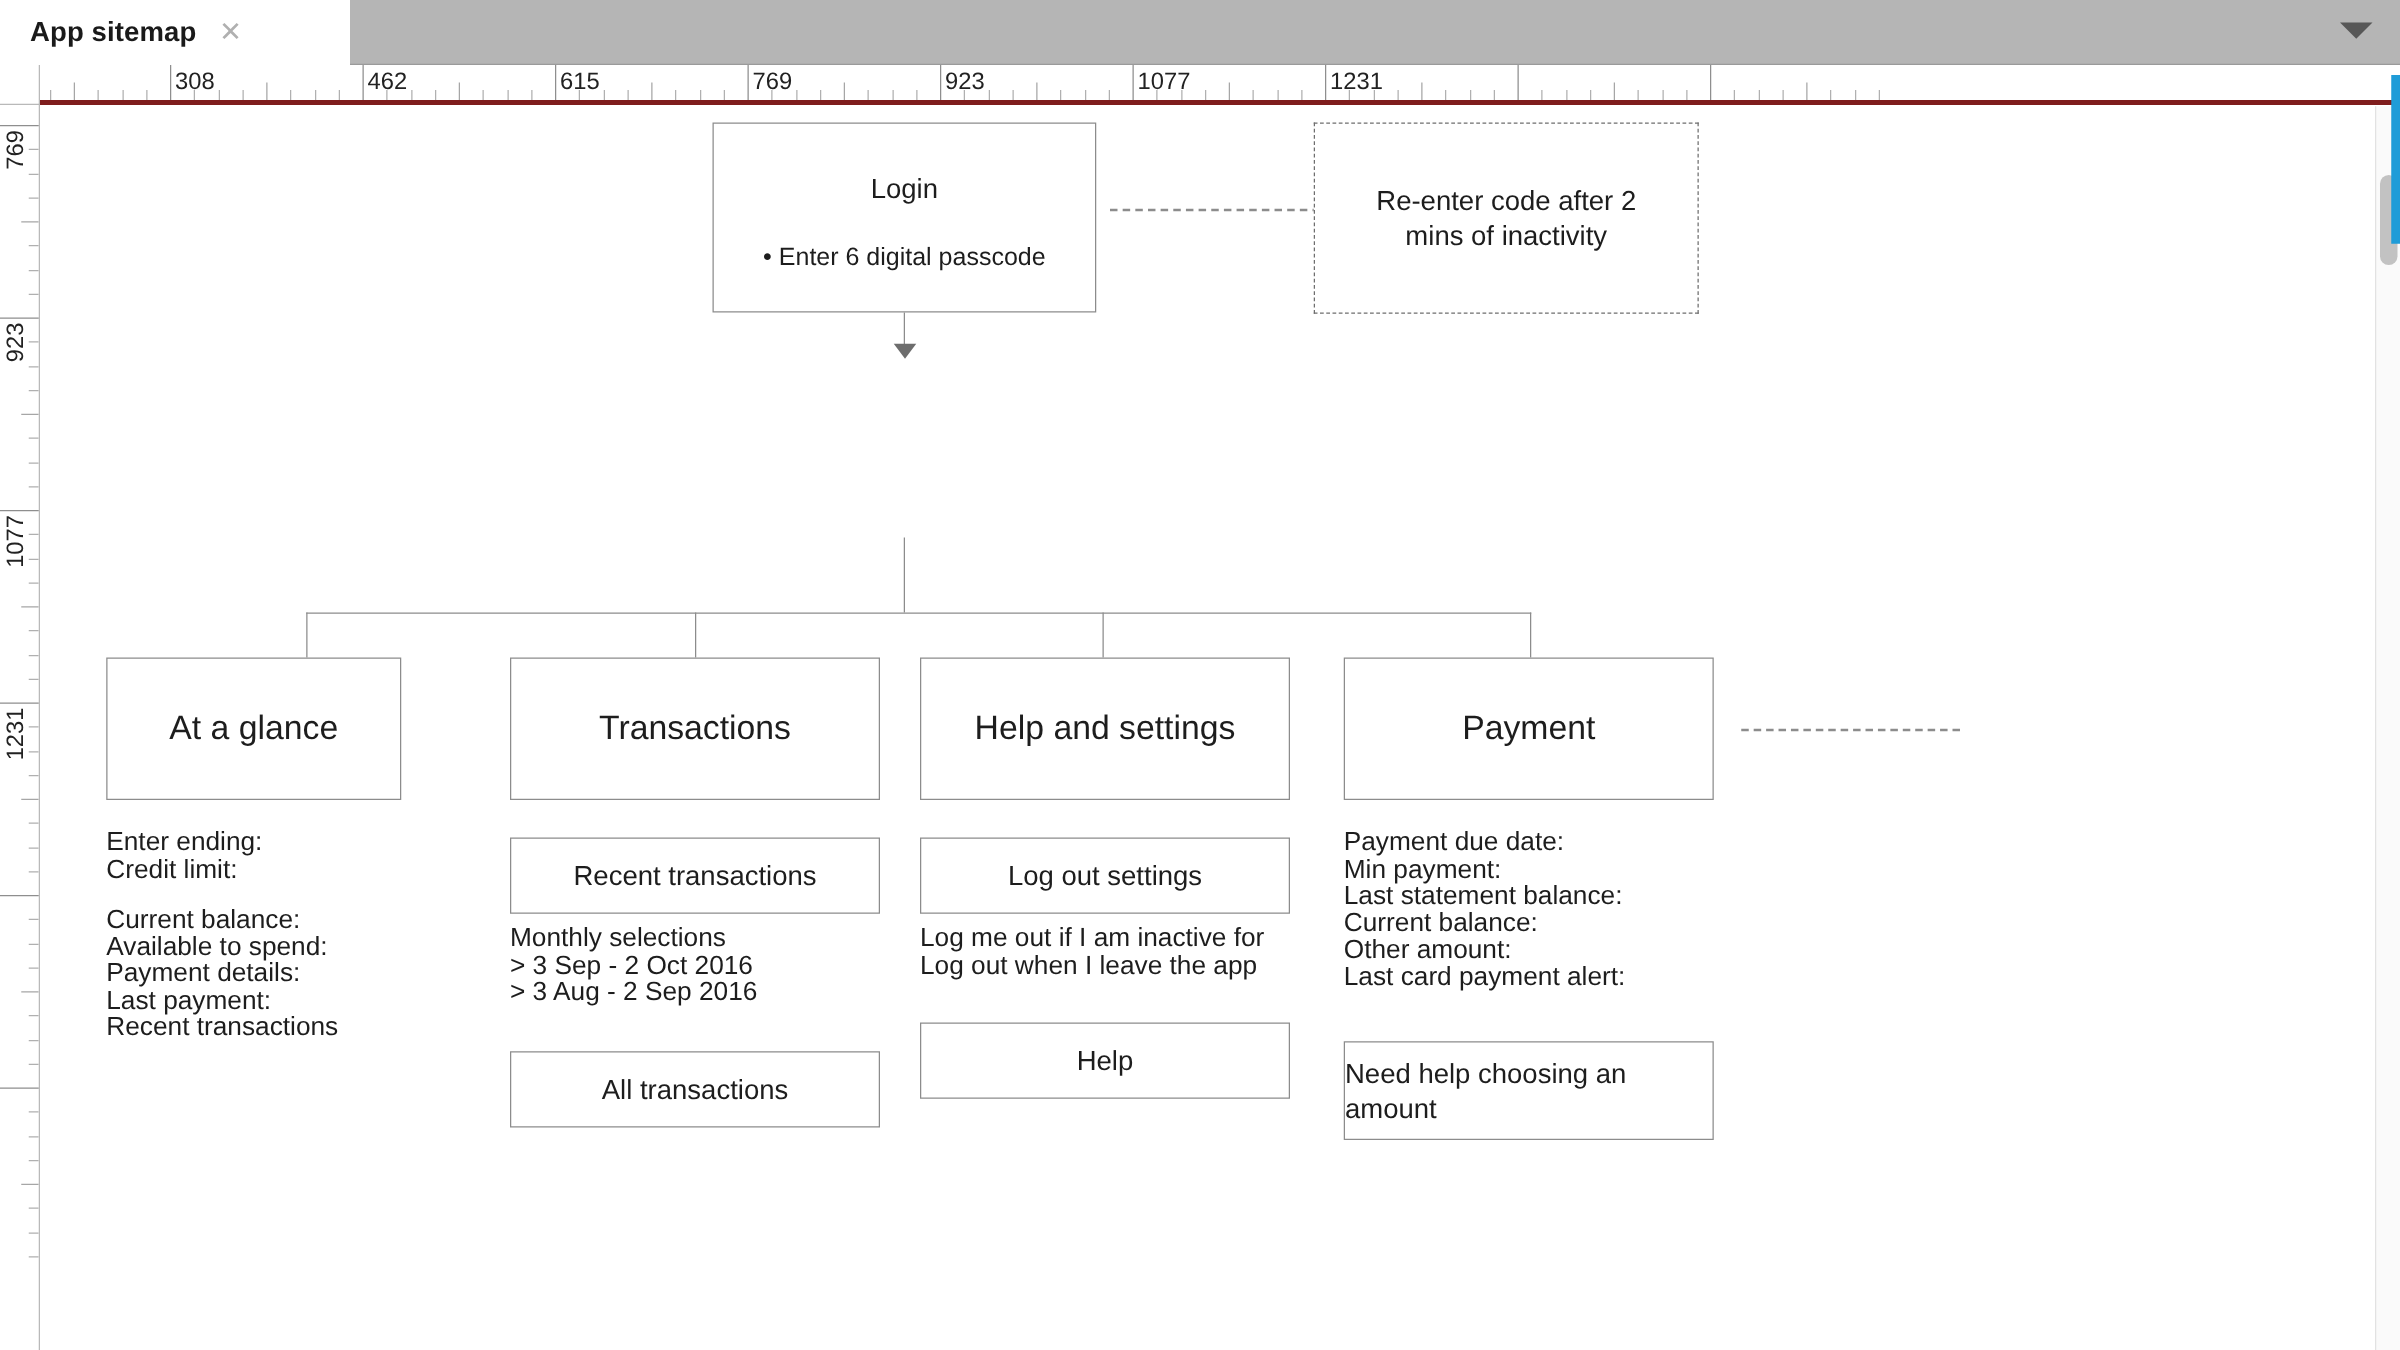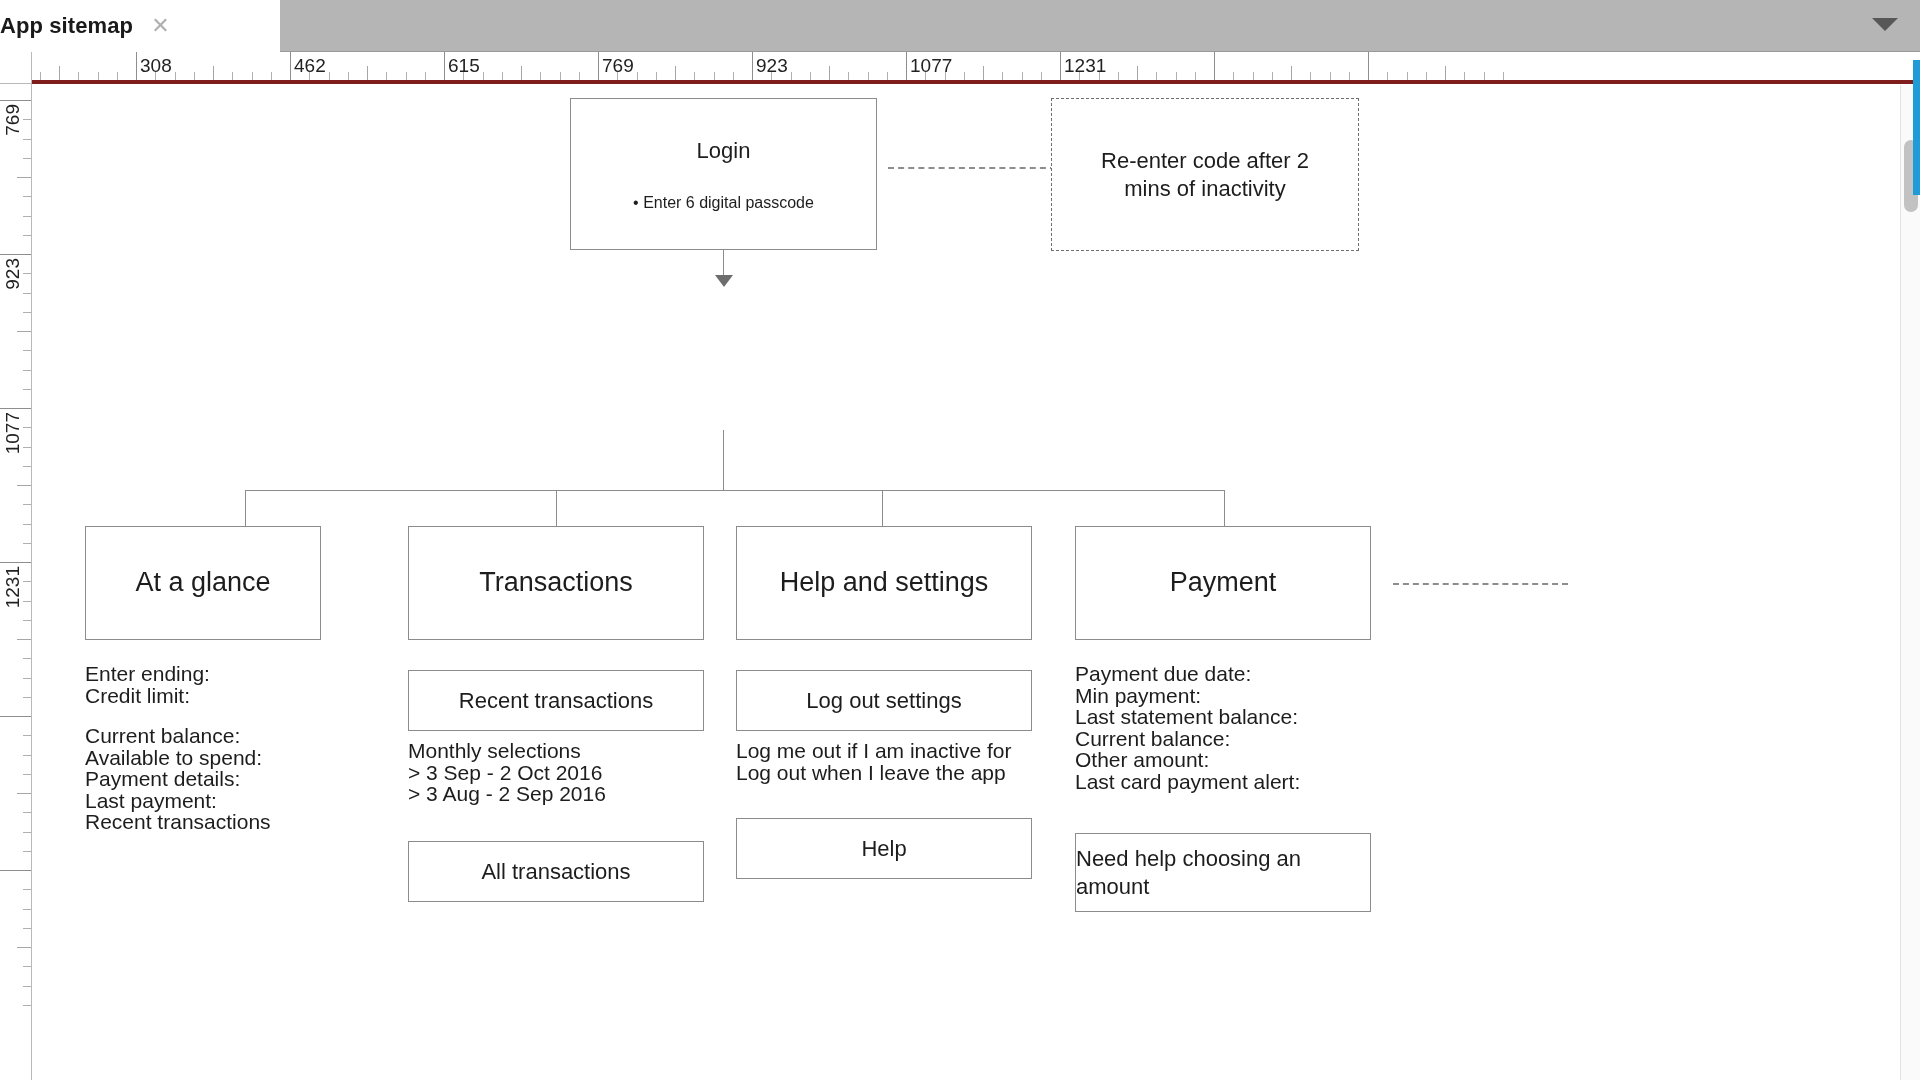--- a/index.html
+++ b/index.html
@@ -16,20 +16,21 @@
     position: absolute; left: 0; top: 0;
     width: 1920px; height: 52px;
     background: #b5b5b5;
     border-bottom: 1px solid #9a9a9a;
   }
   .tab-active {
     position: absolute; left: 0; top: 0;
     width: 280px; height: 52px;
     background: #ffffff;
     display: flex; align-items: center;
+    padding-left: 24px;
   }
   .tab-title {
     font-size: 22px; font-weight: bold; color: #1a1a1a;
     letter-spacing: 0.1px;
     white-space: nowrap;
   }
   .tab-close {
     margin-left: 18px;
     font-size: 22px; color: #b0b0b0; line-height: 1;
     cursor: pointer; font-weight: 400;
@@ -120,21 +121,21 @@
     align-items: center;
     color: #1d1d1d;
   }
   .node.dashed { border: 1px dashed #6e6e6e; }
   .node-center {
     justify-content: center;
   }
   .node-title { font-size: 22px; line-height: 1.25; }
   .node-title.lg { font-size: 30px; }
   .node-title.md { font-size: 27px; }
-  .node-sub { font-size: 16px; line-height: 1.3; }
+  .node-sub { font-size: 20px; line-height: 1.3; }
 
   .conn {
     position: absolute;
     background: #8c8c8c;
   }
   .conn-v { width: 1px; }
   .conn-h { height: 1px; }
   .dashline {
     position: absolute;
     height: 0;

